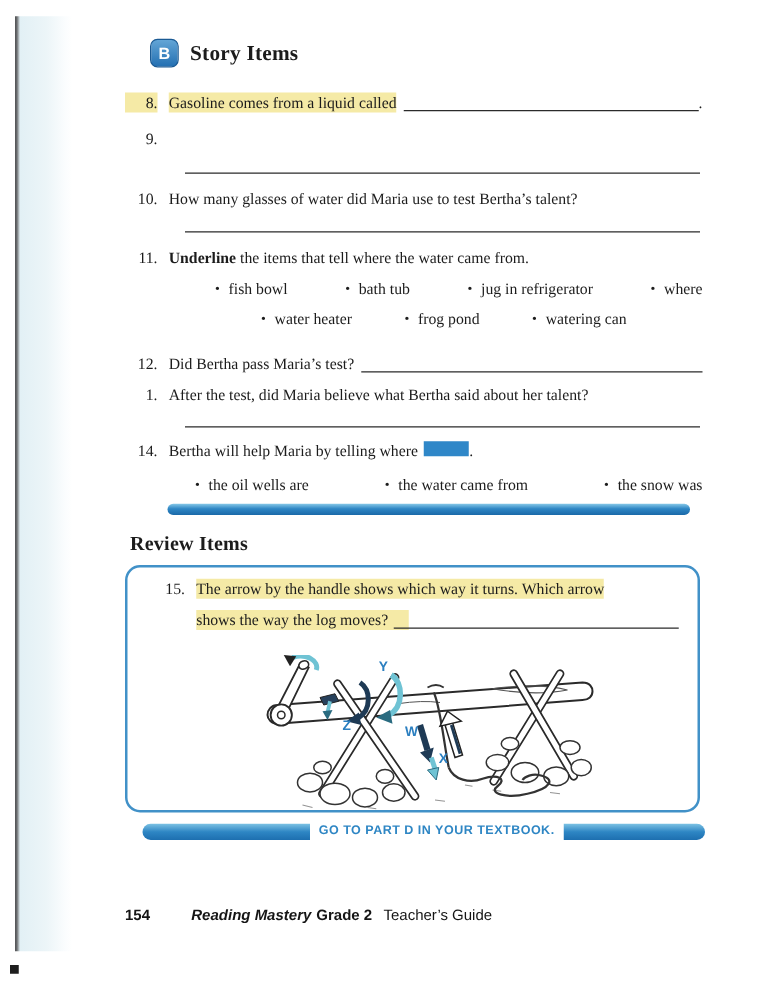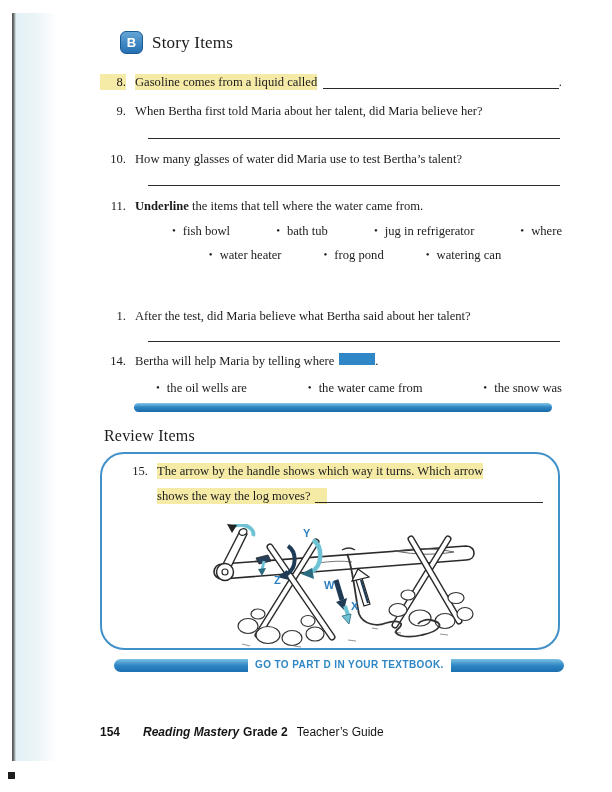--- a/index.html
+++ b/index.html
@@ -7,48 +7,48 @@
         font-family:"Liberation Serif",serif;color:#1c1c1c;}
   
   .binding{position:absolute;left:12px;top:13px;width:46px;height:748px;
     background:linear-gradient(to right,#4f5153 0px,#6a6c6e 1.5px,#e2f0f5 4px,#ecf5f8 55%,#fbfdfe 88%,#ffffff 100%);}
   .corner-mark{position:absolute;left:8px;top:772px;width:7px;height:7px;background:#1e1e1e;}
   
   .badge{position:absolute;left:120px;top:31px;width:21px;height:21px;border-radius:6px;
     background:linear-gradient(#63a5d6,#2470b2);border:1.5px solid #1a5m94;border:1.5px solid #1a5a94;
     color:#fff;font-family:"Liberation Sans",sans-serif;font-weight:bold;font-size:13px;
     display:flex;align-items:center;justify-content:center;}
-  .h1{position:absolute;font-weight:normal;font-size:17px;letter-spacing:.2px;font-family:"Liberation Serif",serif;}
+  .h1{position:absolute;font-weight:bold;font-size:17px;letter-spacing:.2px;font-family:"Liberation Serif",serif;}
   
   .q{position:absolute;display:flex;align-items:flex-start;font-size:12.6px;line-height:1.3;white-space:nowrap;}
   .qnum{width:26px;text-align:right;margin-right:9px;flex:none;}
   .blank{flex:1;border-bottom:1.6px solid #2b2b2b;height:14px;margin-left:6px;min-width:18px;}
   .rule{position:absolute;height:16px;border-bottom:1.6px solid #2b2b2b;}
   .hl{background:#f5eaa6;}
   .bold{font-weight:bold;}
   .bullets{position:absolute;display:flex;font-size:12.6px;white-space:nowrap;}
   .bullet::before{content:"•";margin-right:7px;font-size:11px;position:relative;top:-1px;}
   .ansbox{display:inline-block;width:36px;height:12px;background:#2f87c8;vertical-align:-1px;margin-left:5px;}
   .divider{position:absolute;left:134px;top:403px;width:418px;height:9px;border-radius:5px;
     background:linear-gradient(#86c8e8,#2e86c4 45%,#1a69a8);}
   .review-box{position:absolute;left:100px;top:452px;width:460px;height:198px;
-    border:2.5px solid #4191c8;border-radius:24px;box-sizing:border-box;}
+    border:2.5px solid #4191c8;border-radius:12px;box-sizing:border-box;}
   .inbox{position:absolute;left:20px;right:15px;display:flex;align-items:flex-start;
     font-size:12.6px;line-height:1.3;white-space:nowrap;}
   
   .gobar{position:absolute;left:114px;top:659px;width:450px;display:flex;align-items:flex-start;}
   .seg{height:13px;background:linear-gradient(#7cc2e4,#2e86c4 50%,#1d6fb0);}
   .seg-left{width:134px;border-radius:7px 0 0 7px;}
   .seg-right{flex:1;border-radius:0 7px 7px 0;}
   .gotext{font-family:"Liberation Sans",sans-serif;font-weight:bold;font-size:10px;color:#2e86c4;
     padding:0 7px;white-space:nowrap;letter-spacing:.4px;}
   
   .footer{position:absolute;left:100px;top:725px;display:flex;align-items:baseline;
     font-family:"Liberation Sans",sans-serif;font-size:12px;color:#151515;}
-  .f-num{font-weight:bold;margin-right:23px;}
+  .f-num{font-weight:bold;margin-right:33px;}
   .f-it{font-weight:bold;font-style:italic;}
   .f-b{font-weight:bold;margin-left:4px;}
   .f-r{margin-left:9px;}
   
   .fig{position:absolute;}
   .fig text{font-family:"Liberation Sans",sans-serif;font-weight:bold;font-size:11px;fill:#2b7fc0;}
 </style>
 </head>
 <body>
 
@@ -64,21 +64,20 @@
 
   <div class="q" style="left:100px;top:74px;width:462px;">
     <span class="qnum hl">8.</span>
     <span class="hl">Gasoline comes from a liquid called</span>
     <span class="blank"></span>
     <span>.</span>
   </div>
 
   <div class="q" style="left:100px;top:103px;width:462px;">
     <span class="qnum">9.</span>
-    <span>When Bertha first told Maria about her talent, did Maria believe her?</span>
   </div>
   <div class="rule" style="left:148px;top:122px;width:412px;"></div>
 
   <div class="q" style="left:100px;top:151px;width:462px;">
     <span class="qnum">10.</span>
     <span>How many glasses of water did Maria use to test Bertha’s talent?</span>
   </div>
   <div class="rule" style="left:148px;top:169px;width:412px;"></div>
 
   <div class="q" style="left:100px;top:198px;width:462px;">
@@ -90,20 +89,25 @@
     <span class="bullet">bath tub</span>
     <span class="bullet">jug in refrigerator</span>
     <span class="bullet">where</span>
   </div>
   <div class="bullets" style="left:148px;top:248px;width:414px;justify-content:center;gap:42px;">
     <span class="bullet">water heater</span>
     <span class="bullet">frog pond</span>
     <span class="bullet">watering can</span>
   </div>
 
+  <div class="q" style="left:100px;top:283px;width:462px;">
+    <span class="qnum">12.</span>
+    <span>Did Bertha pass Maria’s test?</span>
+    <span class="blank"></span>
+  </div>
 
   <div class="q" style="left:100px;top:308px;width:462px;">
     <span class="qnum">1.</span>
     <span>After the test, did Maria believe what Bertha said about her talent?</span>
   </div>
   <div class="rule" style="left:148px;top:325px;width:412px;"></div>
 
   <div class="q" style="left:100px;top:353px;width:462px;">
     <span class="qnum">14.</span>
     <span>Bertha will help Maria by telling where</span>

